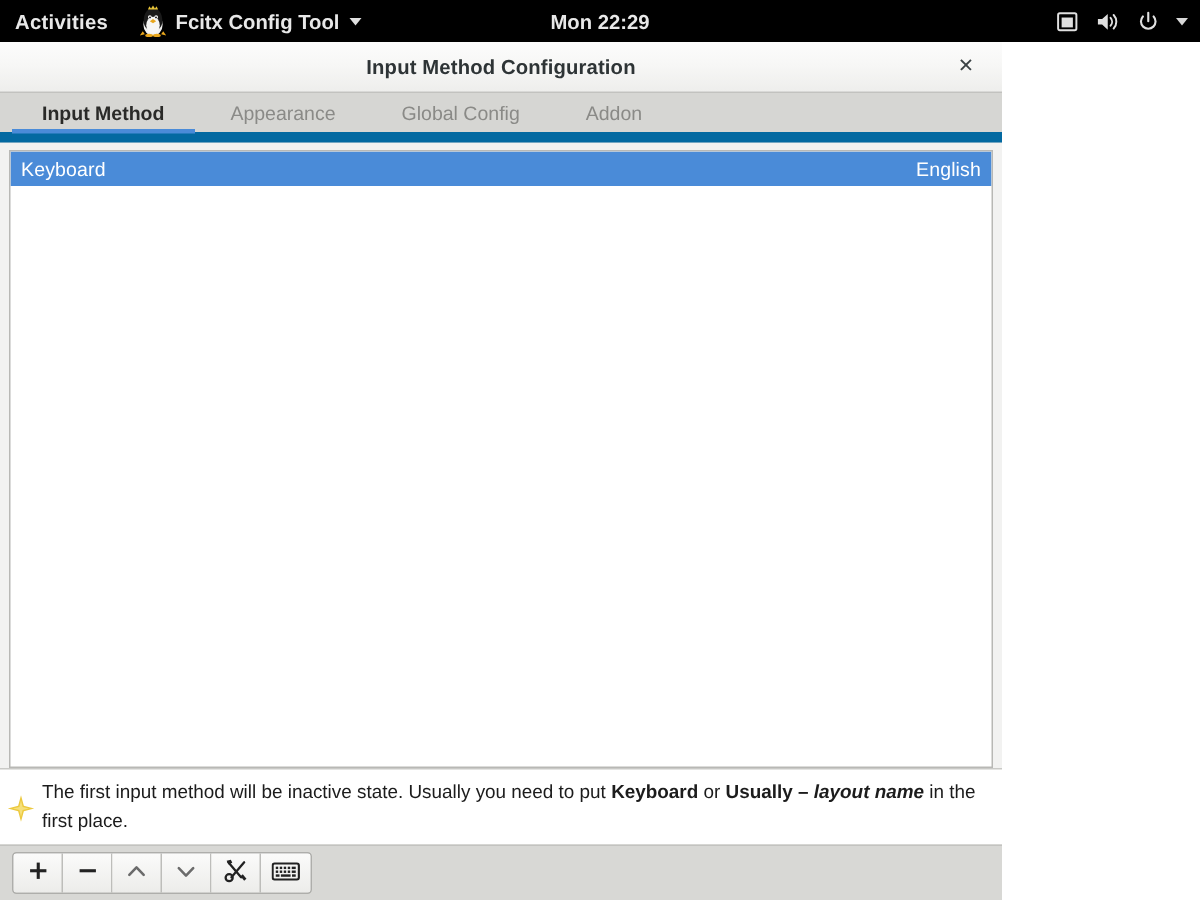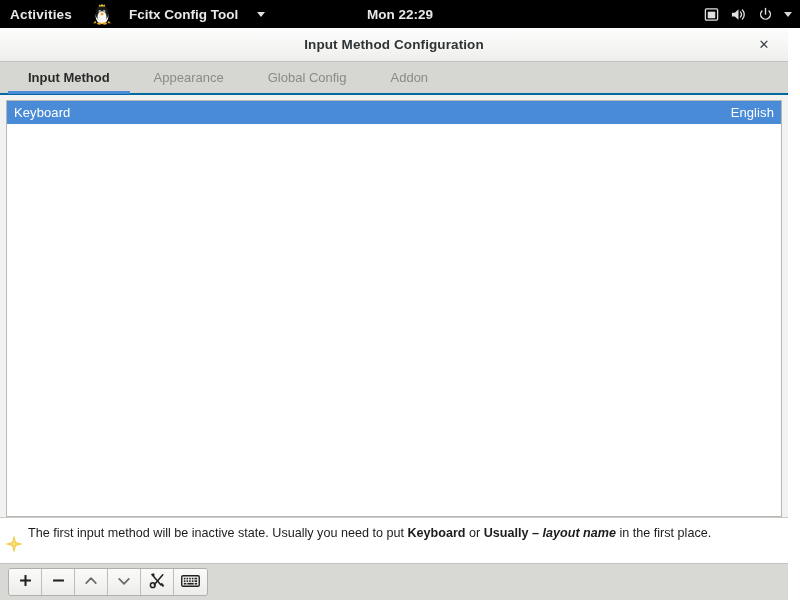--- a/index.html
+++ b/index.html
@@ -20,21 +20,21 @@
     display: flex; align-items: center;
   }
   #activities {
     padding: 0 12px 0 10px;
     font-weight: 600;
     letter-spacing: .2px;
     height: 28px; display: flex; align-items: center;
     font-size: 13.5px;
   }
   #appmenu {
-    display: flex; align-items: center; gap: 17px;
+    display: flex; align-items: center; gap: 5px;
     padding: 0 8px; height: 28px;
     font-weight: 600; font-size: 13.5px;
   }
   .tux {
     position: relative;
     width: 20px; height: 22px;
     display: inline-block;
     flex: 0 0 20px;
   }
   .tux svg { display: block; }
@@ -61,23 +61,23 @@
     width: 0; height: 0;
     border-left: 4.5px solid transparent;
     border-right: 4.5px solid transparent;
     border-top: 5px solid #d8d8d8;
   }
 
   
   #window {
     position: absolute;
     top: 28px; left: 0;
-    width: 788px; height: 572px;
+    width: 668px; height: 572px;
     background: #f2f2f1;
-    display: flex; flex-direction: column; text-align: center;
+    display: flex; flex-direction: column;
   }
   #titlebar {
     position: relative;
     height: 33px;
     background: linear-gradient(to bottom, #fcfcfc 0%, #f7f7f6 45%, #eeeeec 100%);
     border-bottom: 1px solid #c2c2bf;
     display: flex; align-items: center; justify-content: center;
     flex: 0 0 33px;
   }
   #window-title {
@@ -94,21 +94,21 @@
     cursor: pointer;
     font-family: "DejaVu Sans", sans-serif;
   }
 
   
   #tabbar {
     height: 33px;
     flex: 0 0 33px;
     background: #d6d6d3;
     display: flex; align-items: stretch;
-    border-bottom: 2px solid #0369a1;
+    border-bottom: 7px solid #0369a1;
     position: relative;
     padding-left: 6px;
     box-sizing: border-box;
   }
   .tab {
     display: flex; align-items: center;
     padding: 0 22px;
     font-size: 13px;
     color: #8a8a87;
     position: relative;

